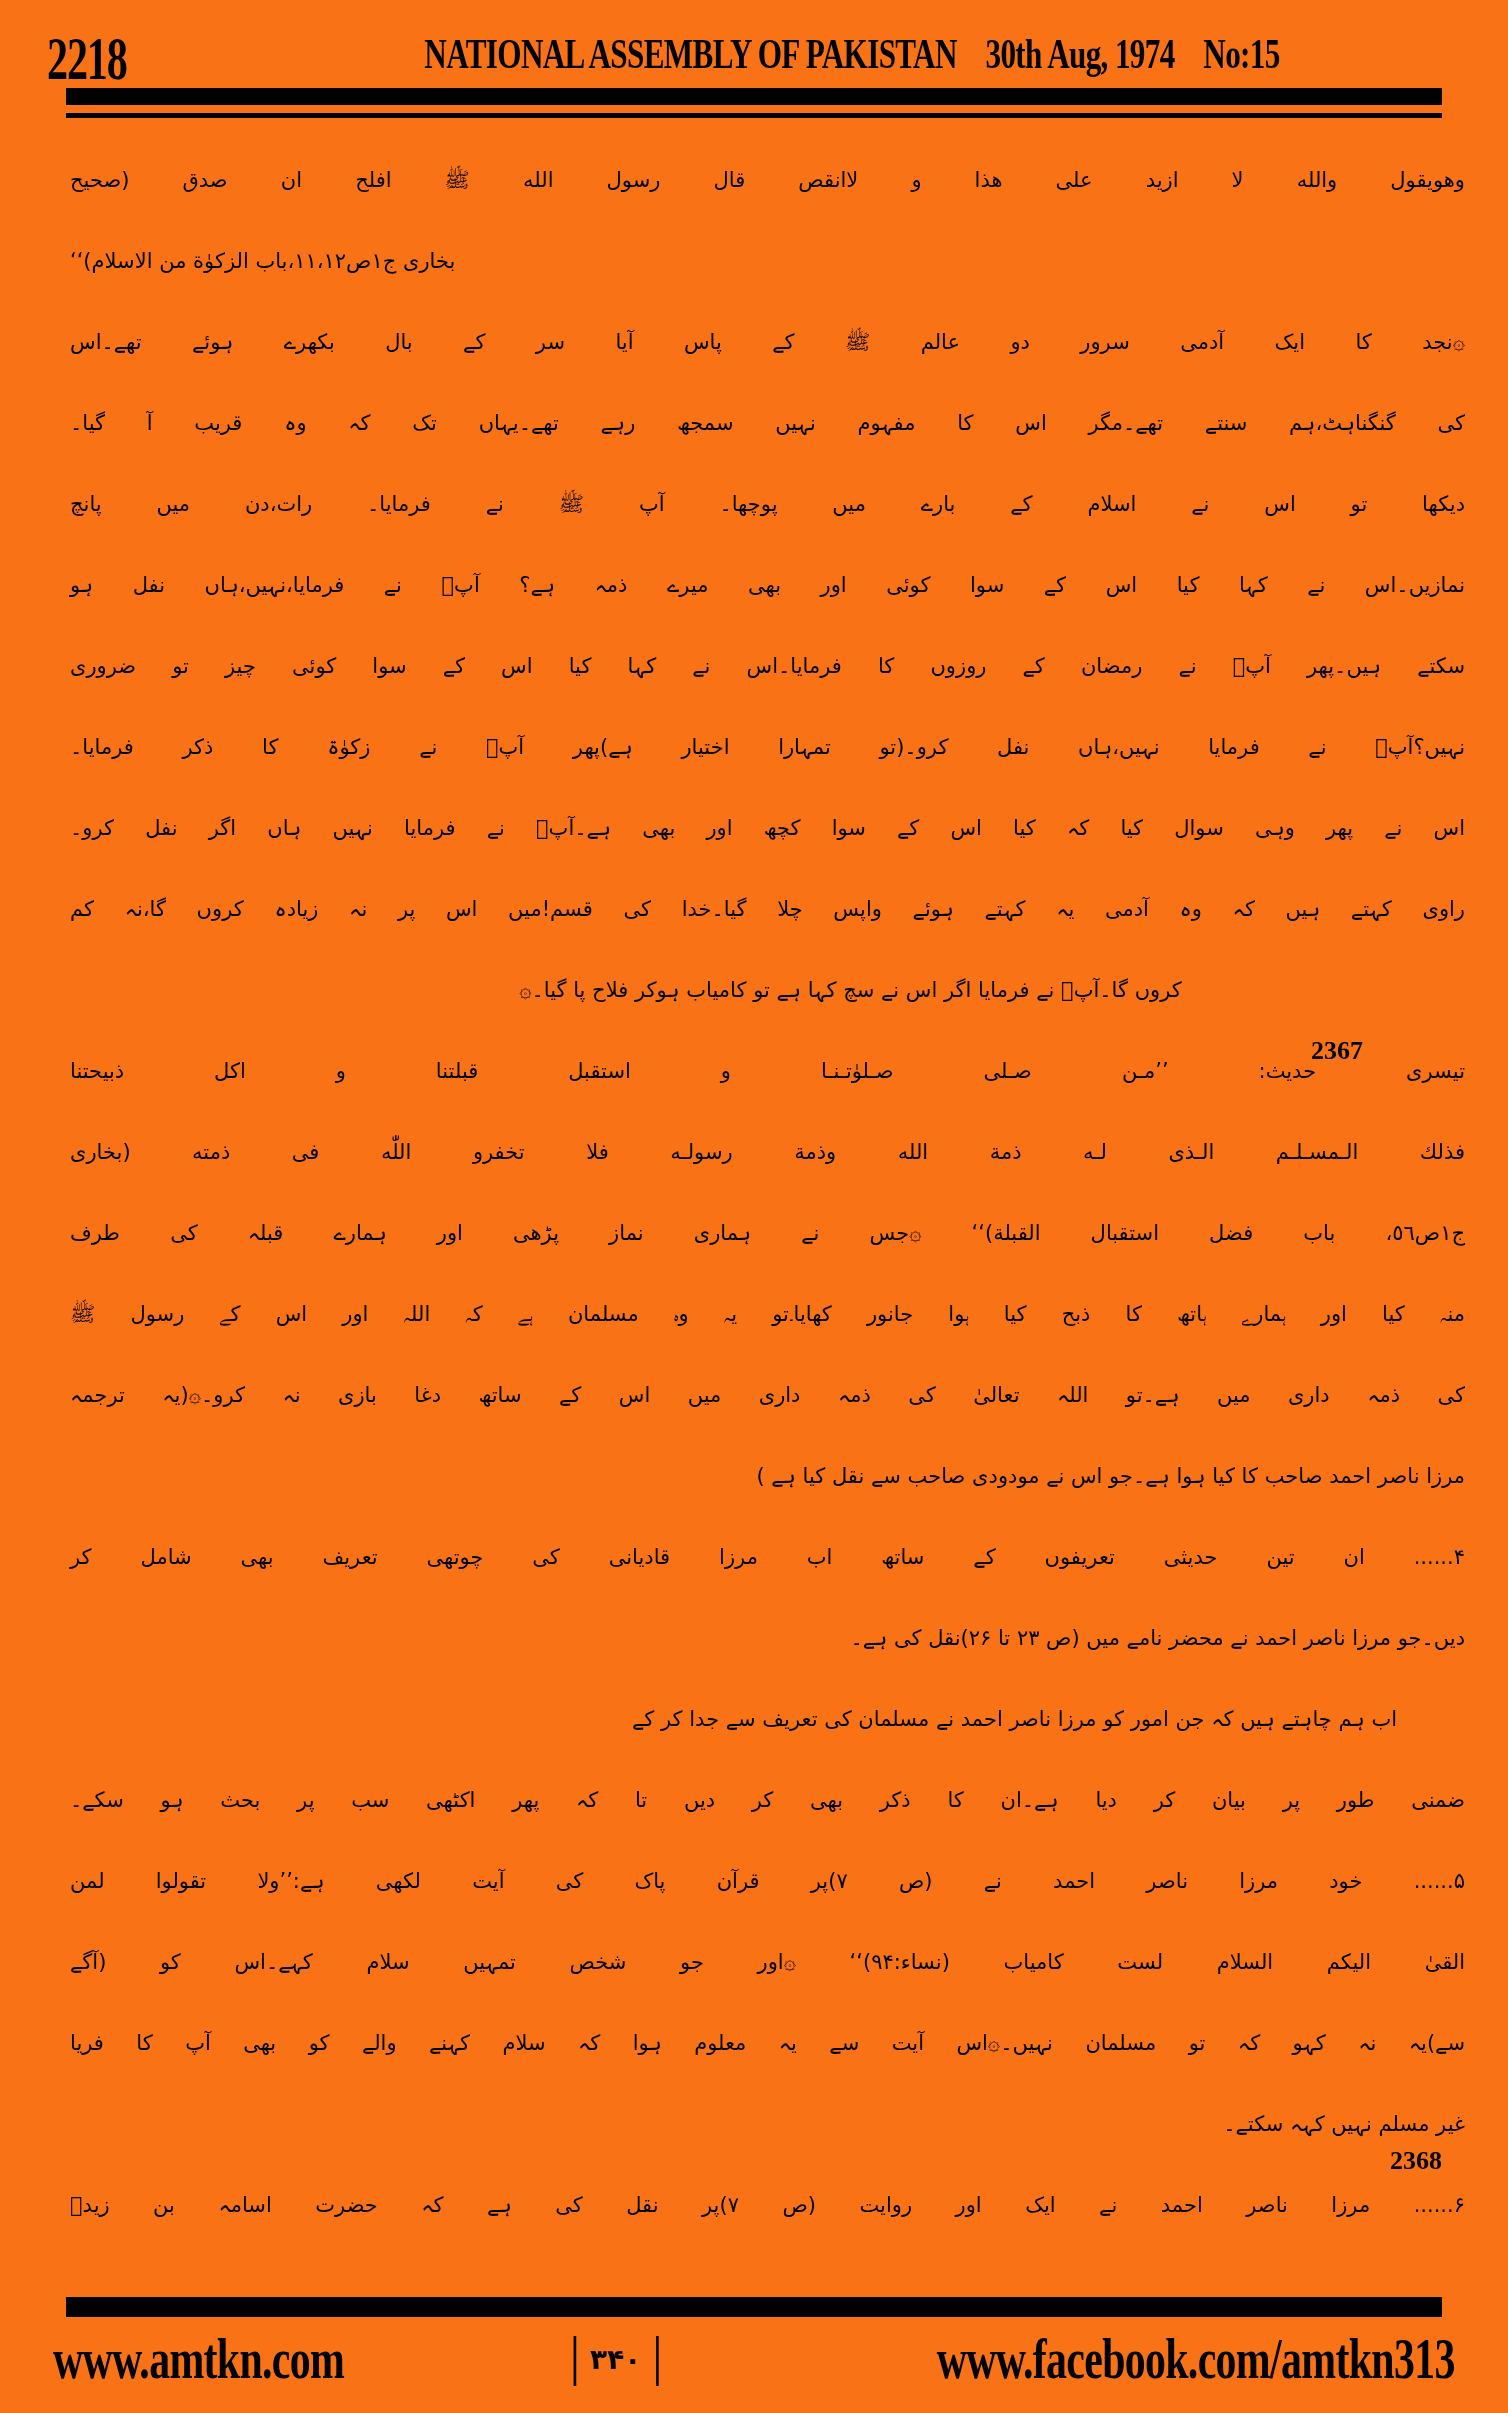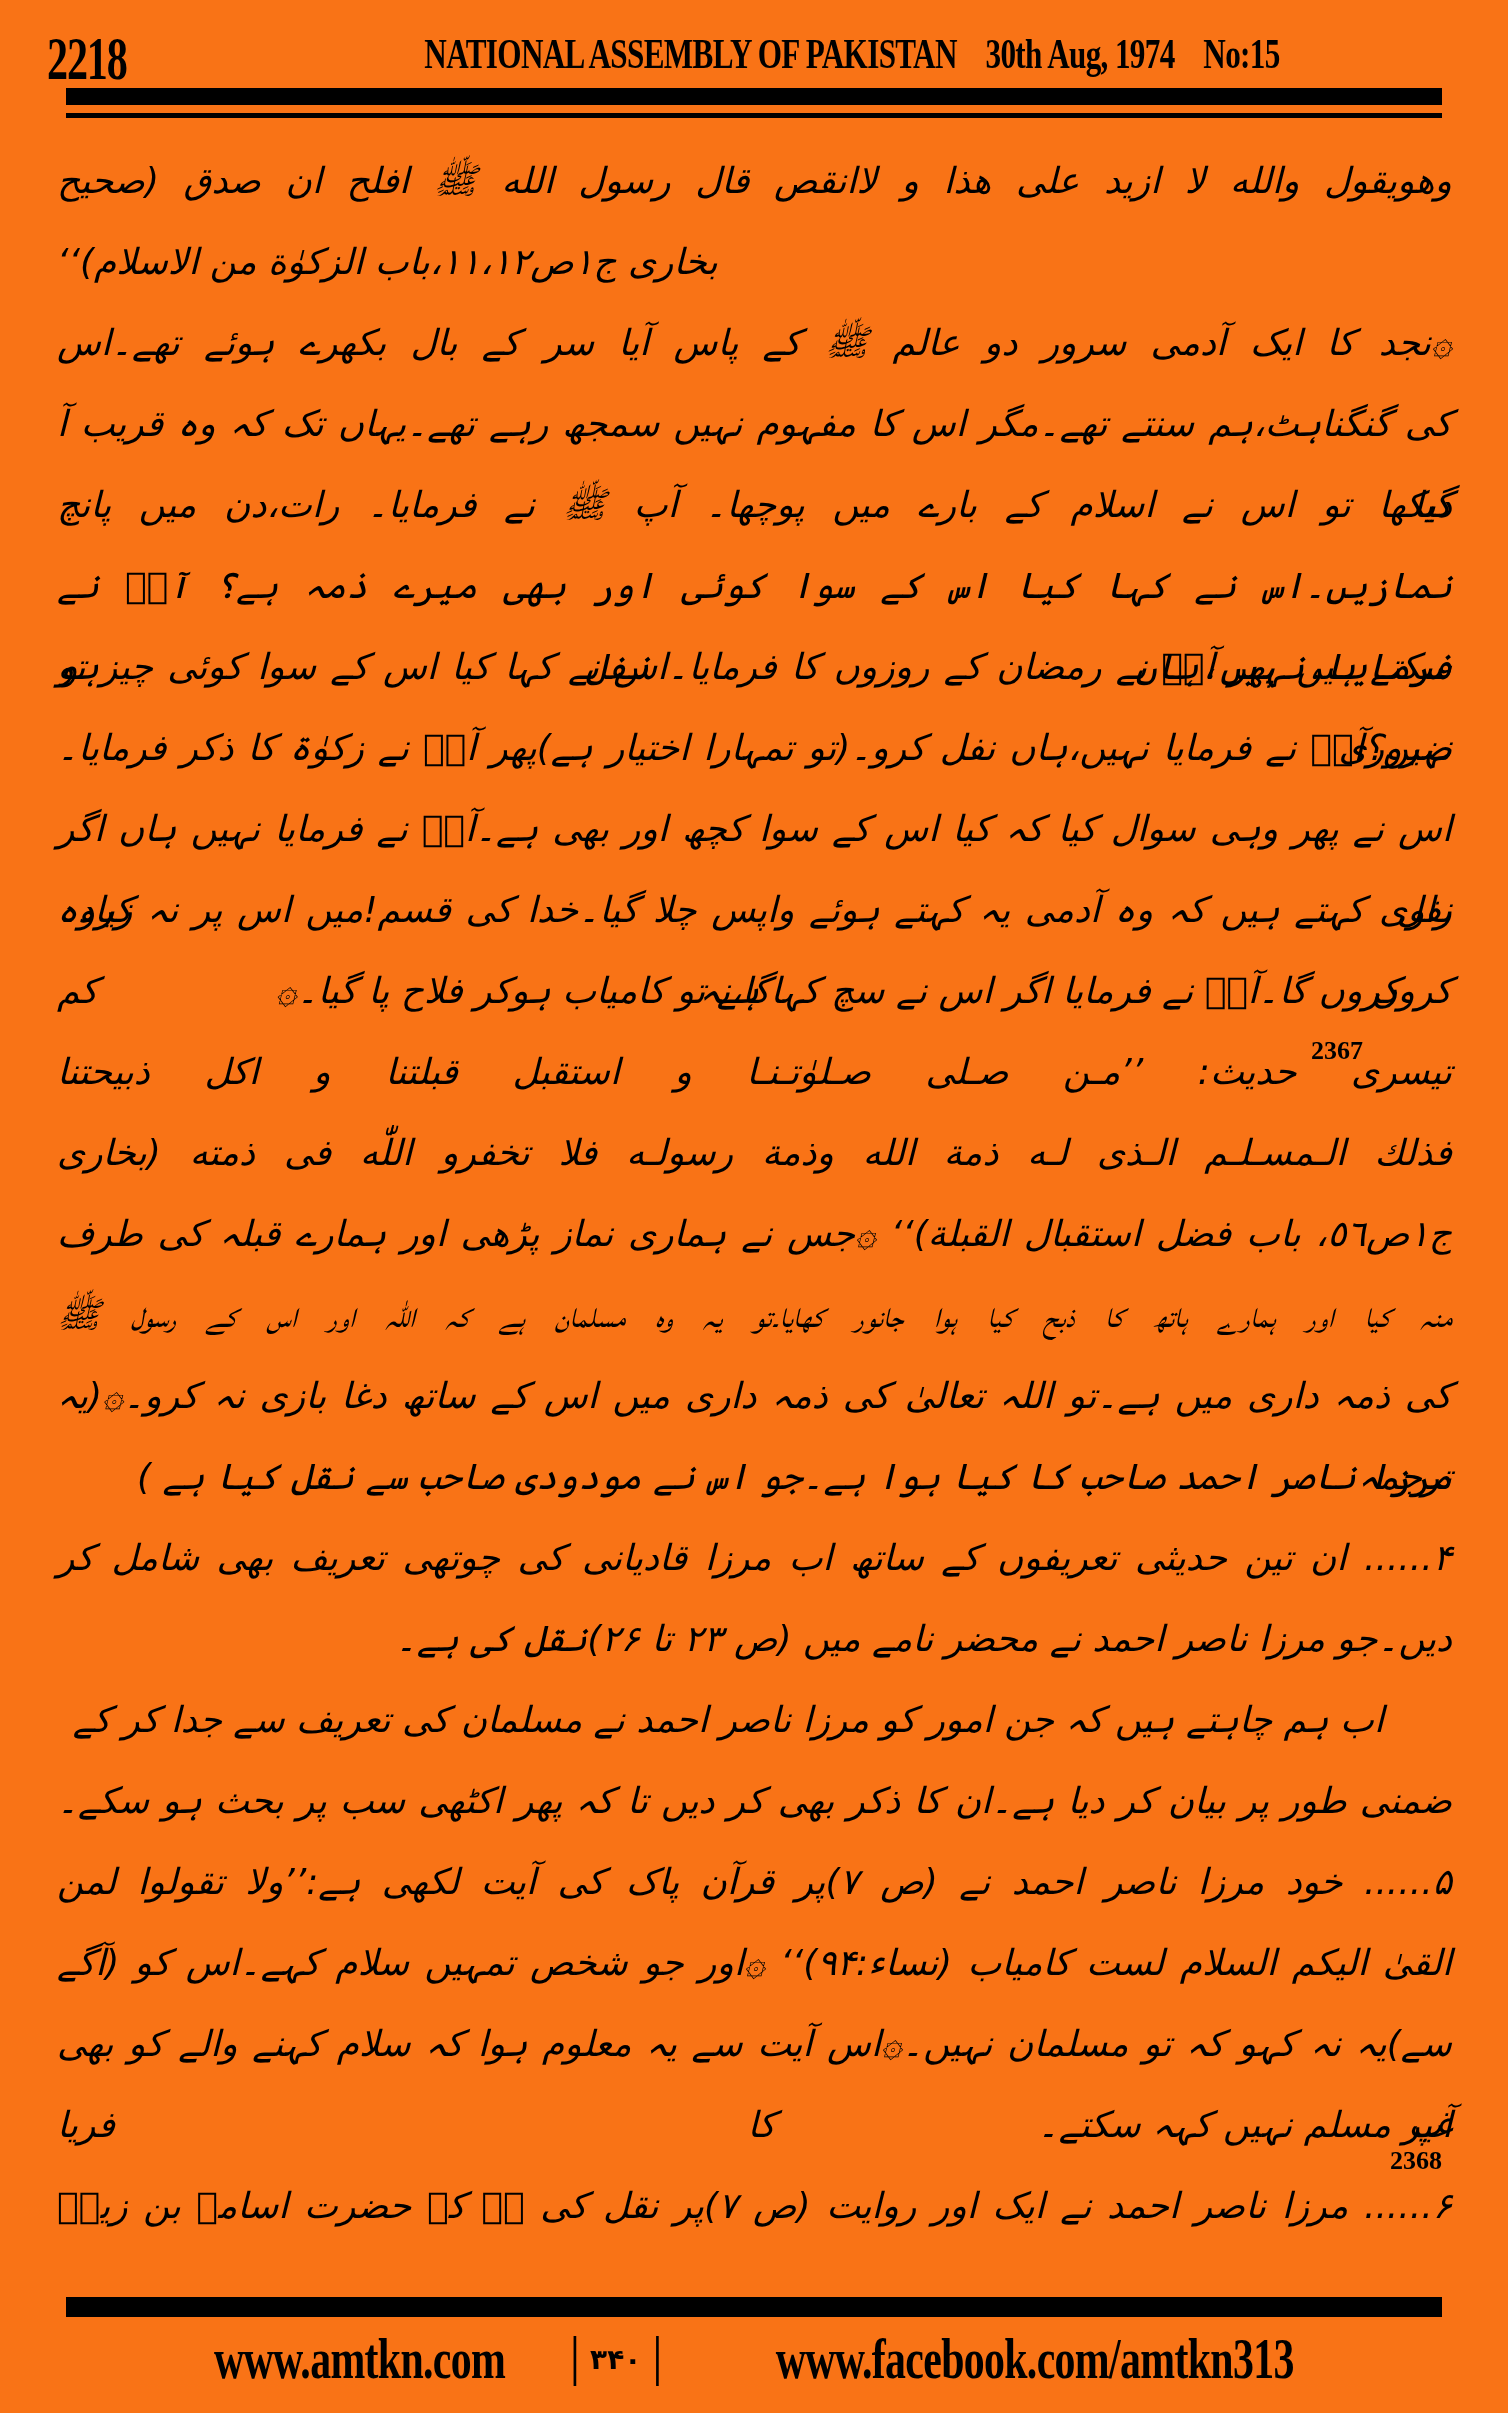--- a/index.html
+++ b/index.html
@@ -23,44 +23,44 @@
     position:absolute;left:226px;top:12px;width:1252px;
     display:flex;justify-content:center;align-items:baseline;gap:35px;
     font-family:"Liberation Serif",serif;font-weight:bold;font-size:38px;
     transform:scale(0.82,1.12);transform-origin:center top;letter-spacing:-0.8px;
     white-space:nowrap;
   }
   .rule-thick{position:absolute;left:66px;width:1376px;height:17.3px;background:#000;}
   .rule-thin{position:absolute;left:66px;width:1376px;height:5.3px;background:#000;}
   
   .body-text{
-    position:absolute;top:140px;left:57px;width:1395px;
+    position:absolute;top:140px;left:70px;width:1395px;
     direction:rtl;
     font-family:"DejaVu Sans","DejaVu Serif",sans-serif;
-    font-size:36px;line-height:81px;font-style:italic;
+    font-size:21px;line-height:81px;
   }
   .ln{height:81px;white-space:nowrap;text-align:right;}
   .j{white-space:normal;text-align:justify;text-align-last:justify;}
   .l{text-align:left;}
   .cl{text-align:center;padding-left:166px;} 
   .c2{text-align:right;padding-left:91px;}
   .ind{padding-right:68px;}
   .ar{word-spacing:9px;}
   .fn{
     position:absolute;
     font-family:"Liberation Serif",serif;font-weight:bold;font-size:26px;
     direction:ltr;
   }
   .fn1{top:1008px;right:145px;margin-top:28px;}
   .fn2{top:2146px;right:66px;}
   
   .ftr-bar{position:absolute;top:2297px;left:66px;width:1376px;height:20.4px;background:#000;}
   .ftr-row{
     position:absolute;top:2328px;left:0;width:1508px;
-    display:flex;justify-content:center;align-items:center;
+    display:flex;justify-content:space-between;align-items:center;
     padding:0 53px;box-sizing:border-box;
     font-family:"Liberation Serif",serif;font-weight:bold;font-size:51px;
     letter-spacing:-0.8px;
   }
   .ftr-left,.ftr-right{transform:scale(0.82,1.1);white-space:nowrap;}
   .ftr-left{transform-origin:left center;}
   .ftr-right{transform-origin:right center;}
   .ftr-mid{display:flex;align-items:center;gap:10.6px;font-size:48px;}
   .pipe{font-weight:normal;font-size:54px;position:relative;top:-3px;}
   .urdu-num{font-family:"DejaVu Sans",sans-serif;font-weight:bold;font-size:28px;}

